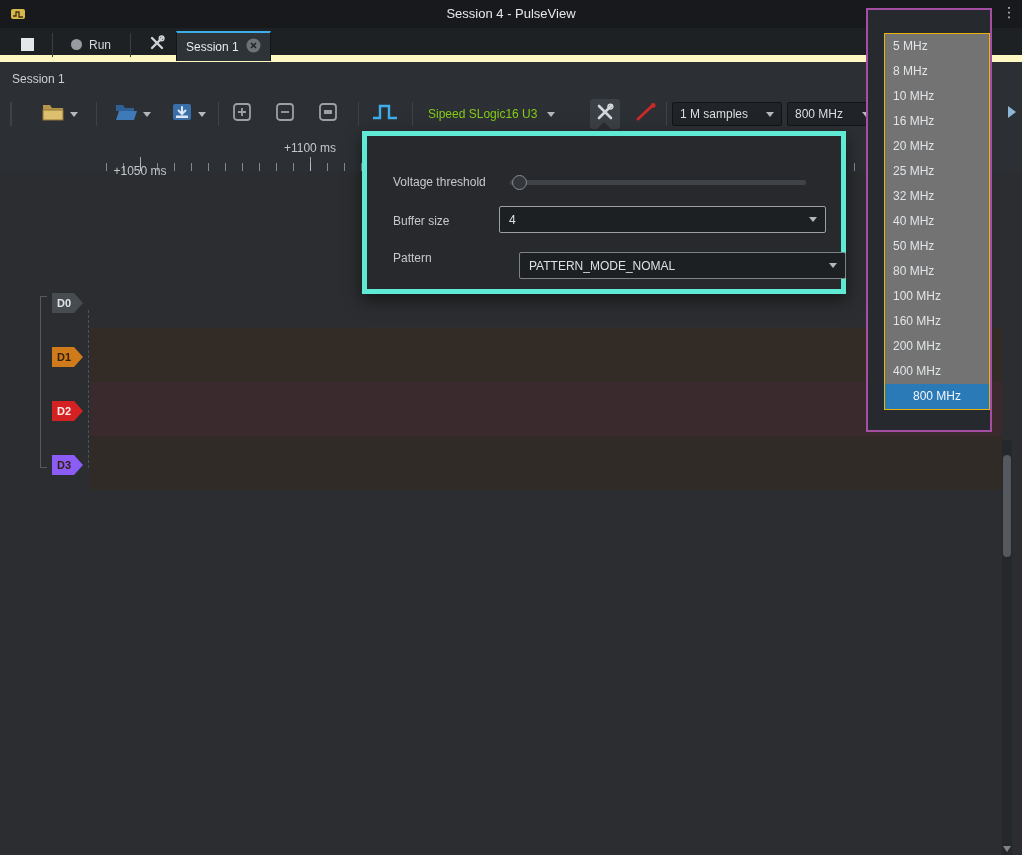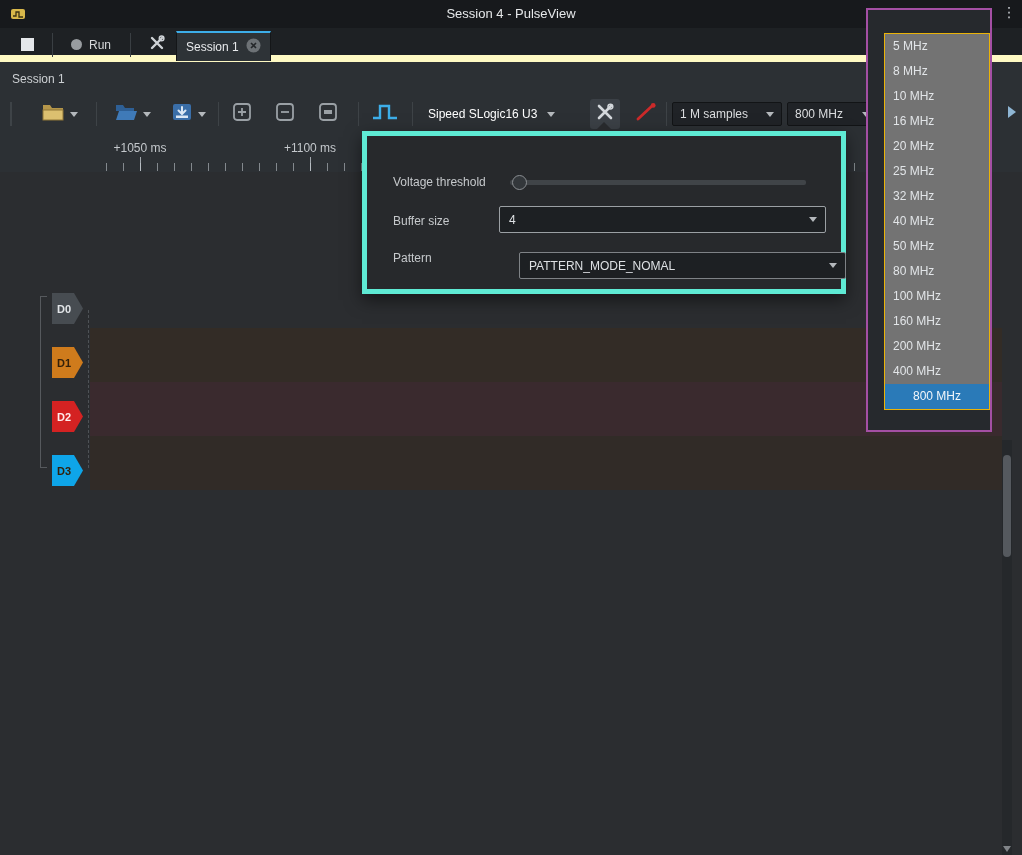--- a/index.html
+++ b/index.html
@@ -28,39 +28,39 @@
   .toolbar { position:absolute; left:0; top:95px; width:1022px; height:38px; }
   .t-handle { position:absolute; left:10px; top:7px; width:2px; height:24px; background:#3e4347; }
   .t-btn { position:absolute; top:4px; height:30px; display:flex; align-items:center; justify-content:center; gap:5px; cursor:pointer; }
   .t-btn.active-tool { background:#3b4046; border-radius:3px; }
   .vsep-t { position:absolute; top:7px; width:1px; height:24px; background:#3e4347; }
   .caret { width:0; height:0; border-left:4px solid transparent; border-right:4px solid transparent; border-top:5px solid #b4b8bc; }
   .t-combo { position:absolute; top:7px; height:24px; box-sizing:border-box; background:#202327; border:1px solid #121416;
              border-radius:2px; display:flex; align-items:center; justify-content:space-between; padding:0 7px;
              color:#dcdee0; font-size:12px; cursor:pointer; }
   .device-sel { position:absolute; left:420px; top:4px; height:30px; display:flex; align-items:center; gap:10px;
-                color:#ffffff; font-size:12px; padding:0 8px; cursor:pointer; }
+                color:#84cc16; font-size:12px; padding:0 8px; cursor:pointer; }
   .overflow-arrow { position:absolute; left:1008px; top:106px; width:0; height:0;
                     border-top:6px solid transparent; border-bottom:6px solid transparent; border-left:8px solid #8fb6d4; }
   
   .ruler-label { position:absolute; top:141px; transform:translateX(-50%); font-size:12px; color:#c4c8cc; z-index:2; }
   .ticks-minor { position:absolute; left:106px; top:163px; width:894px; height:8px; z-index:1;
                  background:repeating-linear-gradient(to right, rgba(190,196,202,.6) 0 1px, transparent 1px 17px); }
   .ticks-major { position:absolute; left:140px; top:157px; width:724px; height:14px; z-index:1;
                  background:repeating-linear-gradient(to right, rgba(200,206,212,.75) 0 1px, transparent 1px 170px); }
   
   .trace-area { position:absolute; left:0; top:172px; width:1022px; height:683px; background:#2b2d30; }
   .band { position:absolute; left:90px; width:912px; height:54px; }
   .band.b1 { top:156px; background:#332c26; }
   .band.b2 { top:210px; background:#3a2a2e; }
   .band.b3 { top:264px; background:#332c26; opacity:.85; }
   .bracket-v { position:absolute; left:40px; top:124px; width:1px; height:172px; background:#56595d; }
   .bracket-s { position:absolute; left:40px; width:7px; height:1px; background:#56595d; }
   .dash-line { position:absolute; left:88px; top:138px; height:158px; width:0; border-left:1px dashed #4e5256; }
-  .chan-tag { position:absolute; left:52px; width:31px; height:31px; box-sizing:border-box; padding-left:5px;
+  .chan-tag { position:absolute; left:52px; width:31px; height:20px; box-sizing:border-box; padding-left:5px;
               display:flex; align-items:center; font-weight:bold; font-size:11px; cursor:pointer;
               clip-path:polygon(0 0, 71% 0, 100% 50%, 71% 100%, 0 100%); }
   
   .popup-notch { position:absolute; left:595px; top:122px; width:0; height:0; z-index:31;
                  border-left:9px solid transparent; border-right:9px solid transparent; border-bottom:9px solid #27292c; }
   .settings-popup { position:absolute; left:362px; top:131px; width:484px; height:163px; box-sizing:border-box;
                     background:#27292c; border:5px solid #5eead4; box-shadow:0 6px 16px rgba(0,0,0,.5); z-index:30; }
   .pp-label { position:absolute; left:26px; font-size:12px; color:#c6c9cc; }
   .slider-groove { position:absolute; left:143px; top:44px; width:296px; height:5px; background:#404448; border-radius:2px; cursor:pointer; }
   .slider-handle { position:absolute; left:145px; top:39px; width:15px; height:15px; border-radius:50%;
@@ -229,38 +229,38 @@
       <span>1 M samples</span>
       <span class="caret"></span>
     </div>
     <div class="t-combo" style="left:787px; width:91px;">
       <span>800 MHz</span>
       <span class="caret"></span>
     </div>
   </div>
   <div class="overflow-arrow"></div>
 
-  <div class="ruler-label" style="left:140px;">+1050 ms</div>
+  <div class="ruler-label" style="left:140px;margin-top:23px;">+1050 ms</div>
   <div class="ruler-label" style="left:310px;">+1100 ms</div>
   <div class="ticks-minor"></div>
   <div class="ticks-major"></div>
 
   <div class="trace-area">
     <div class="band b1"></div>
     <div class="band b2"></div>
     <div class="band b3"></div>
     <div class="bracket-v"></div>
     <div class="bracket-s" style="top:124px;"></div>
     <div class="bracket-s" style="top:295px;"></div>
     <div class="dash-line"></div>
 
     <div class="chan-tag" style="top: 121px; background: rgb(71, 76, 81); color: rgb(226, 229, 232);">D0</div>
     <div class="chan-tag" style="top: 175px; background: rgb(207, 123, 28); color: rgb(51, 32, 10);">D1</div>
     <div class="chan-tag" style="top: 229px; background: rgb(212, 34, 34); color: rgb(255, 236, 236);">D2</div>
-    <div class="chan-tag" style="top: 283px; background: #0ea5e9; color: rgb(51, 32, 10);">D3</div>
+    <div class="chan-tag" style="top: 283px; background: #8b5cf6; color: rgb(51, 32, 10);">D3</div>
   </div>
 
   <div class="popup-notch"></div>
   <div class="settings-popup">
     <span class="pp-label" style="top:39px;">Voltage threshold</span>
     <div class="slider-groove"></div>
     <div class="slider-handle"></div>
 
     <span class="pp-label" style="top:78px;">Buffer size</span>
     <div class="pp-combo" style="top:70px;">

